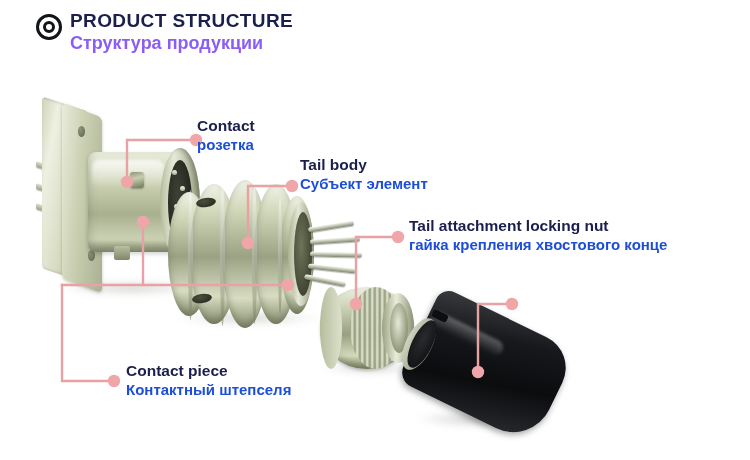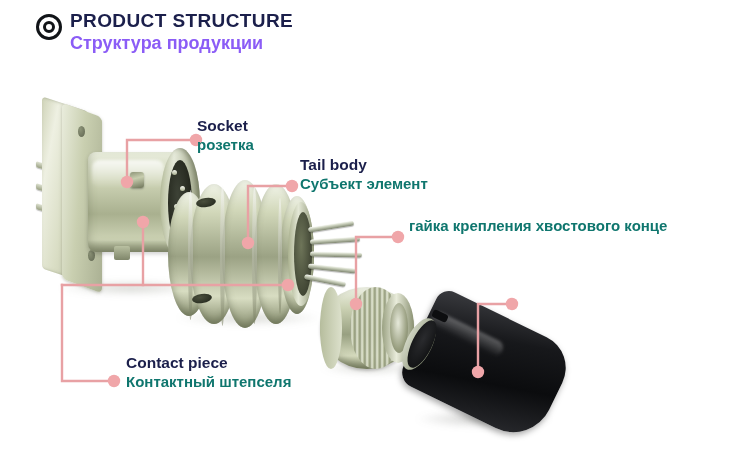--- a/index.html
+++ b/index.html
@@ -29,21 +29,21 @@
   }
   .hdr-ru{
     position:absolute;left:70px;top:33px;
     font-size:18px;font-weight:bold;
     color:#8b5cf6;white-space:nowrap;
   }
 
   
   .lbl{position:absolute;white-space:nowrap;}
   .lbl .en{font-size:15.5px;font-weight:bold;color:#1b1f4b;line-height:19px;}
-  .lbl .ru{font-size:15px;font-weight:bold;color:#0f766e;line-height:19px;}
+  .lbl .ru{font-size:15px;font-weight:bold;color:#1d4ed8;line-height:19px;}
 
   
   .leader{position:absolute;left:0;top:0;width:750px;height:460px;pointer-events:none;}
 
   
   .part{position:absolute;}
 
   
   .socket{left:36px;top:104px;width:180px;height:190px;}
   .sock-flange{
@@ -304,32 +304,33 @@
       <circle cx="356" cy="304" r="6.2"></circle>
       <circle cx="512" cy="304" r="6.2"></circle>
       <circle cx="478" cy="372" r="6.2"></circle>
       <circle cx="114" cy="381" r="6.2"></circle>
       <circle cx="143" cy="222" r="6.2"></circle>
       <circle cx="288" cy="285" r="6.2"></circle>
     </g>
   </svg>
 
   <div class="lbl" style="left:197px;top:116px;">
-    <div class="en">Socket</div>
+    <div class="en">Contact</div>
     <div class="ru">розетка</div>
   </div>
 
   <div class="lbl" style="left:300px;top:155px;">
     <div class="en">Tail body</div>
     <div class="ru">Субъект элемент</div>
   </div>
 
   <div class="lbl" style="left:409px;top:216px;">
+    <div class="en">Tail attachment locking nut</div>
     <div class="ru">гайка крепления хвостового конце</div>
   </div>
 
 
-  <div class="lbl" style="left:126px;top:353px;">
+  <div class="lbl" style="left:126px;top:361px;">
     <div class="en">Contact piece</div>
     <div class="ru">Контактный штепселя</div>
   </div>
 
 </div>
 
 </body></html>

